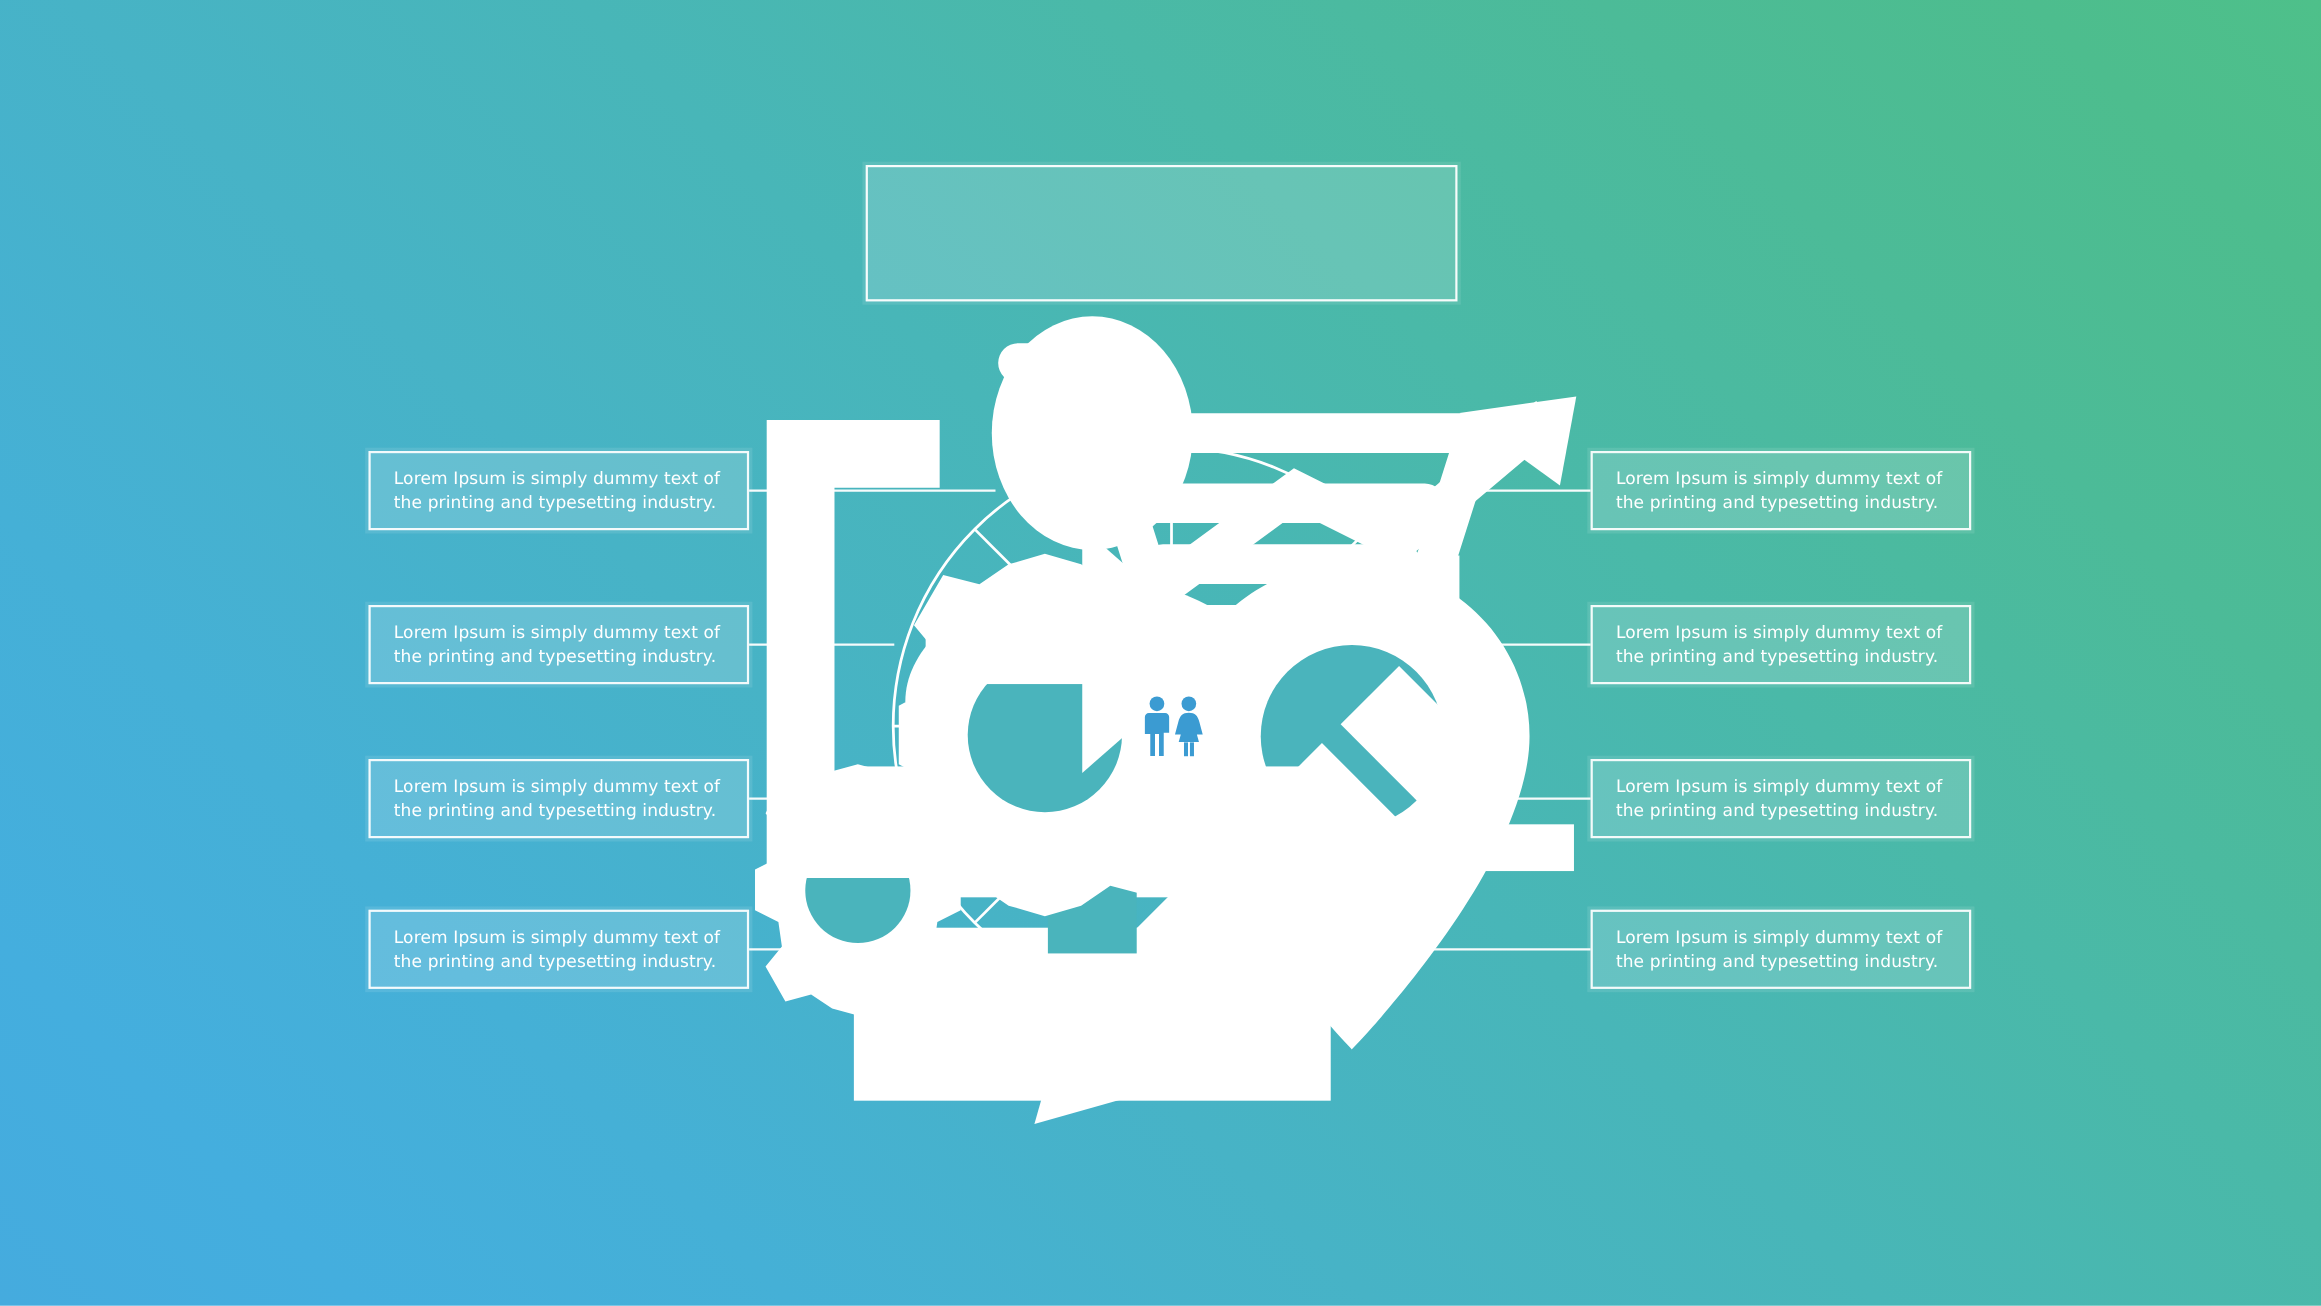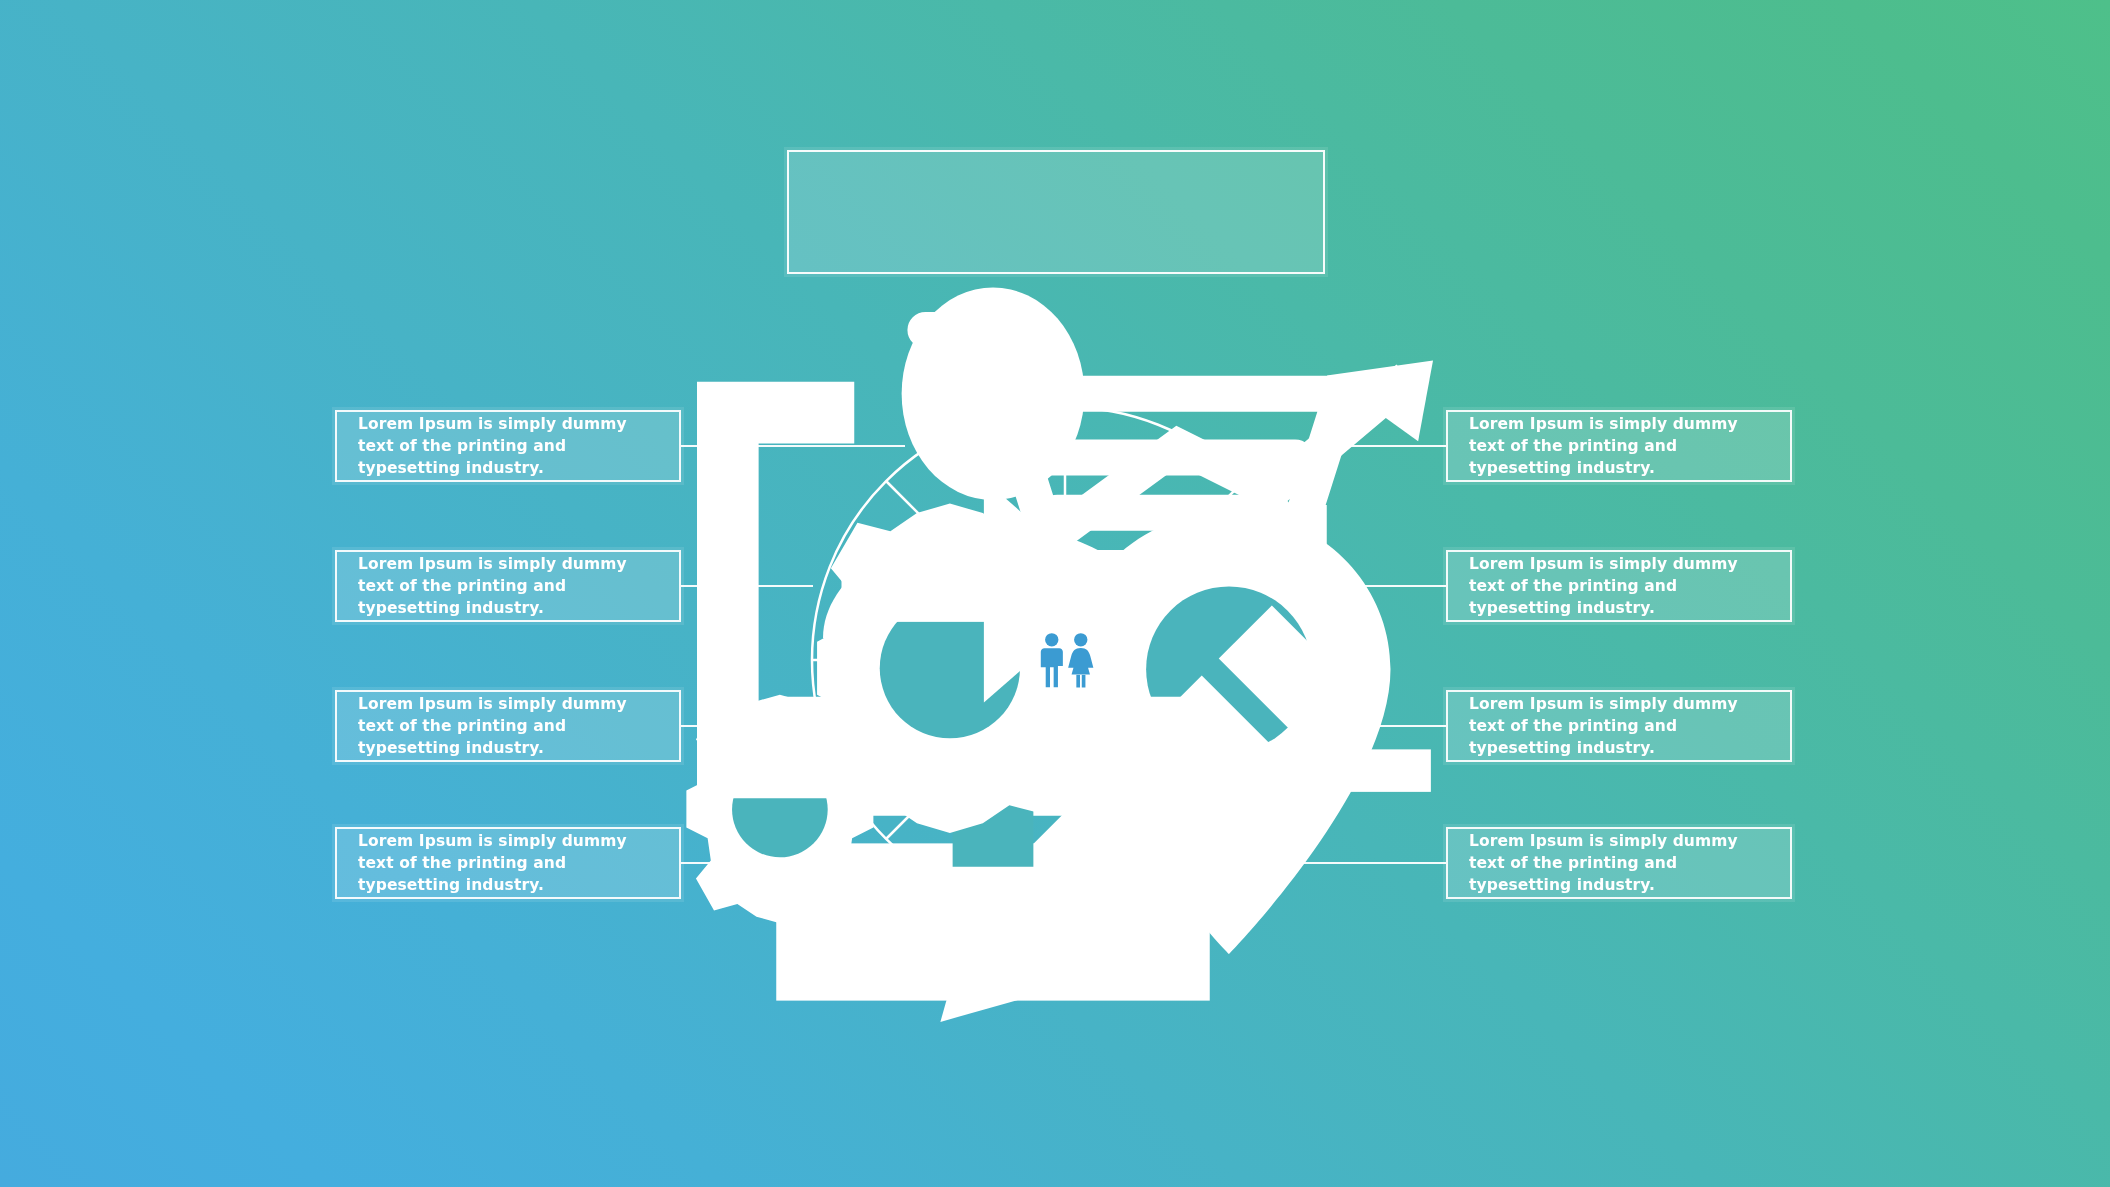--- a/index.html
+++ b/index.html
@@ -89,21 +89,20 @@
     justify-content:center;
   }
   .card .card-text {
     display:block;
     width:300px;
     color:#ffffff;
     font-size:15.5px;
     line-height:1.42;
     text-align:left;
     letter-spacing:0.1px;
-    font-weight:bold;
   }
 
   .card.left  { left:335px; }
   .card.right { left:1446px; }
 
   .row1 { top:410px; }
   .row2 { top:550px; }
   .row3 { top:690px; }
   .row4 { top:827px; }
 </style>

